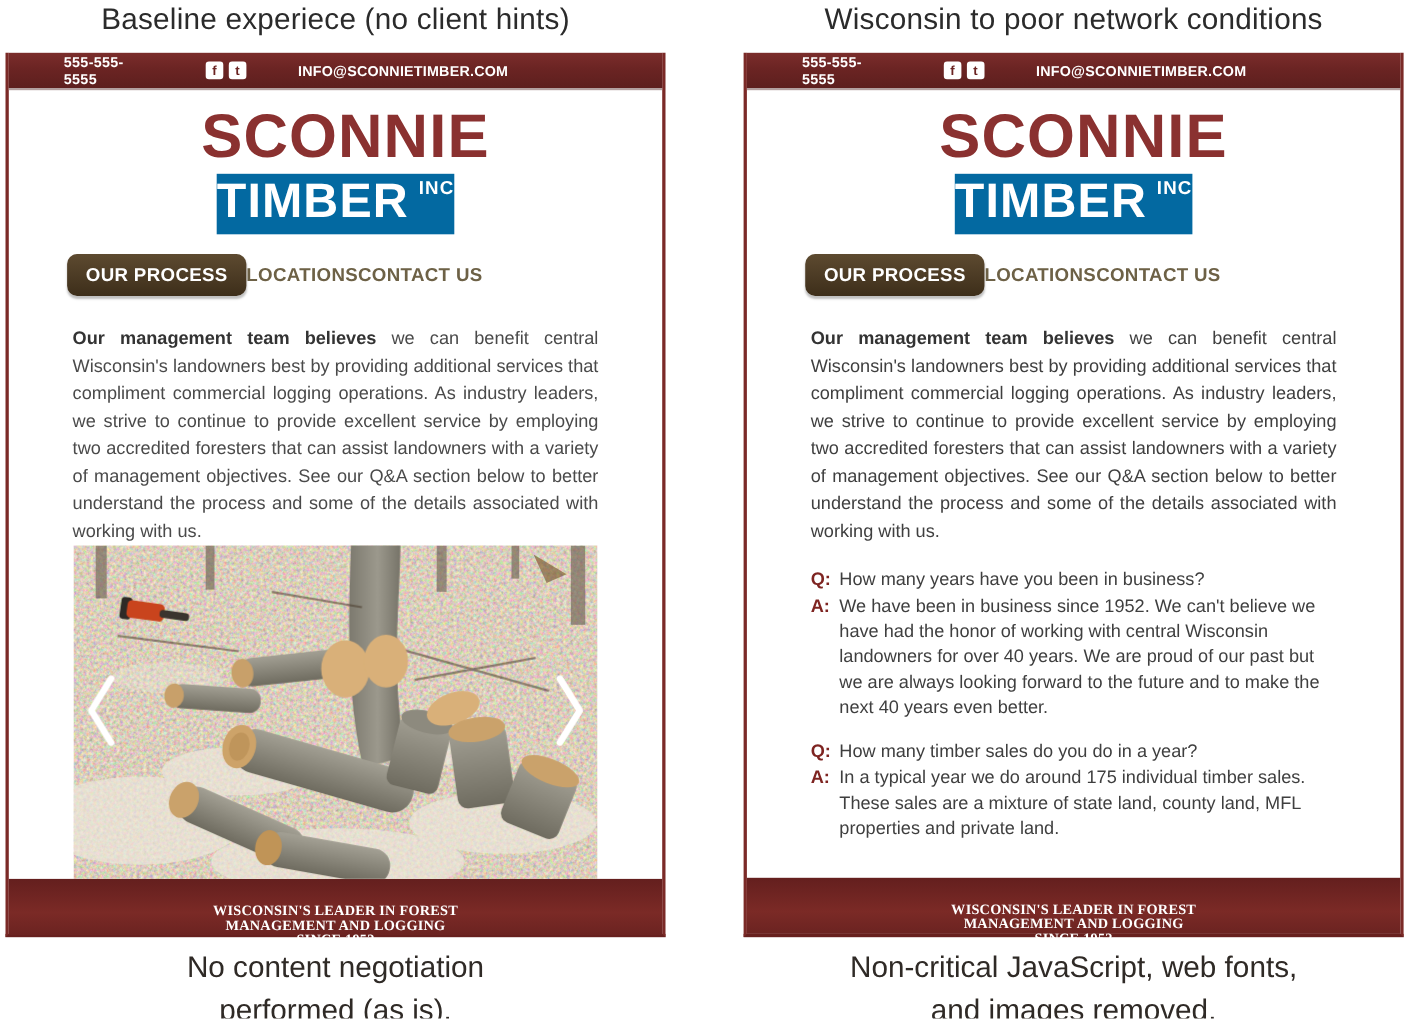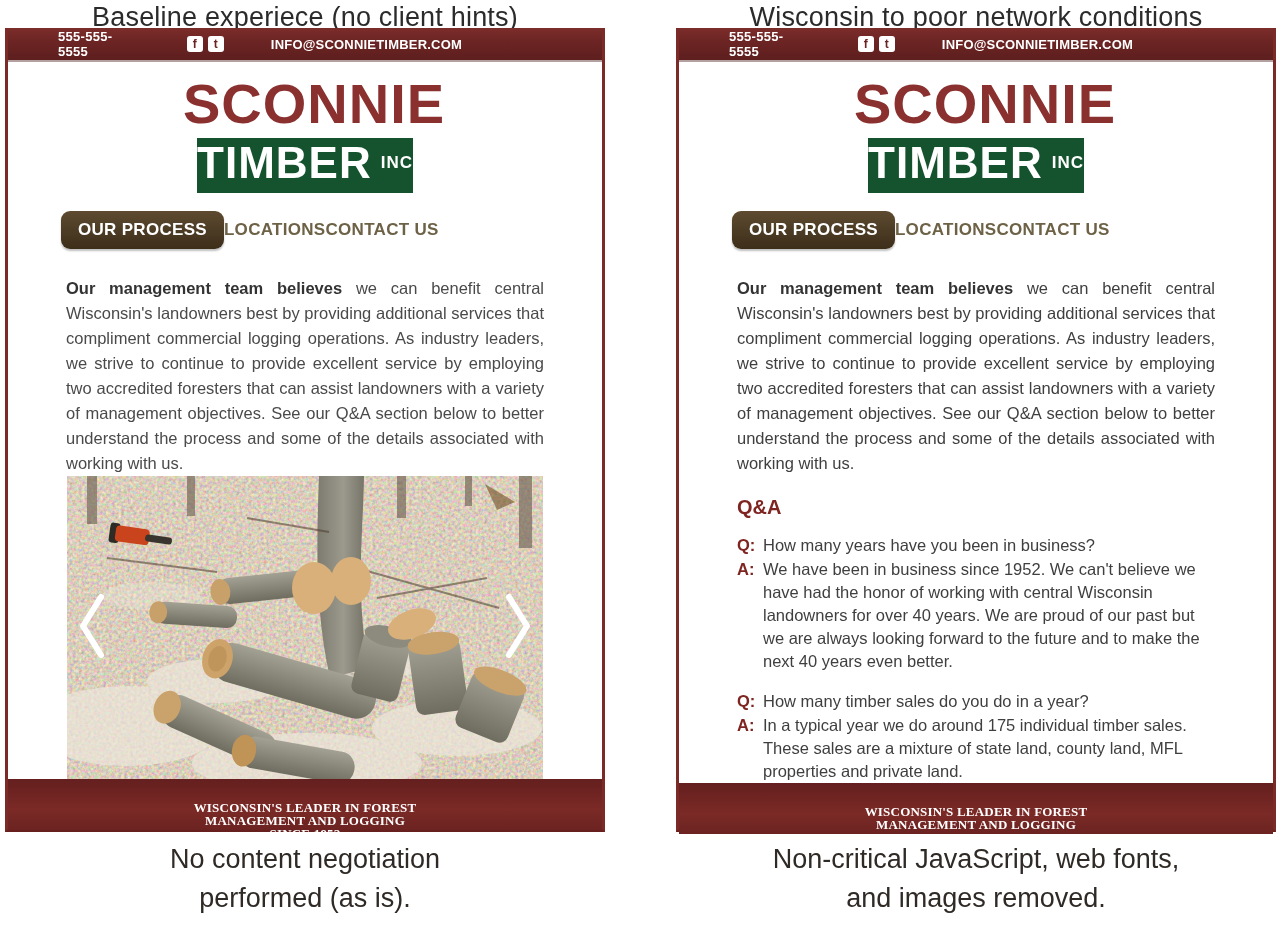--- a/index.html
+++ b/index.html
@@ -3,21 +3,21 @@
 <meta charset="utf-8">
 <style>
   html,body{margin:0;padding:0;}
   body{
     width:1280px;height:926px;background:#ffffff;overflow:hidden;
     font-family:"Liberation Sans", sans-serif;
   }
   .wrap{display:flex;justify-content:space-between;padding:0 4px 0 5px;}
   .col{width:600px;display:flex;flex-direction:column;}
   .col-title{
-    height:28px;font-size:27px;line-height:34px;color:#2b2b2b;
+    height:48px;font-size:27px;line-height:34px;color:#2b2b2b;
     text-align:center;letter-spacing:.2px;white-space:nowrap;
   }
   .page{
     height:804px;box-sizing:border-box;background:#fff;
     border-left:3px solid #7b2a27;border-right:3px solid #7b2a27;border-bottom:3px solid #67201e;
     display:flex;flex-direction:column;
   }
   
   .topbar{
     flex:none;height:32px;display:flex;align-items:center;color:#fff;
@@ -29,21 +29,21 @@
   .sbtn{
     width:16px;height:16px;border-radius:3px;background:#fff;color:#6b2423;
     display:flex;align-items:center;justify-content:center;
     font-size:12px;font-weight:bold;line-height:1;
   }
   .email{margin-left:auto;margin-right:140px;letter-spacing:.2px;}
   
   .logo{text-align:center;margin-top:14px;flex:none;}
   .logo-top{font-size:56px;font-weight:bold;color:#8a3130;letter-spacing:1px;line-height:1;padding-left:18px;}
   .logo-box{
-    display:inline-flex;align-items:center;background:#14532d;color:#fff;
+    display:inline-flex;align-items:flex-start;background:#0369a1;color:#fff;
     padding:3px 0 8px;margin-top:6px;
   }
   .logo-box .t{font-size:44px;font-weight:bold;letter-spacing:1px;line-height:1;}
   .logo-box .inc{font-size:17px;font-weight:bold;margin-left:9px;letter-spacing:1px;}
   
   .nav{display:flex;align-items:center;margin:18px 0 0 53px;flex:none;}
   .nav-active{
     background:linear-gradient(180deg,#5d4a30,#3d2e1a);color:#fff;
     font-weight:bold;font-size:17px;padding:9px 17px;border-radius:9px;letter-spacing:.3px;
     box-shadow:0 2px 2px rgba(0,0,0,.25);
@@ -244,21 +244,20 @@
         <span class="nav-active">OUR PROCESS</span>
         <span class="nav-link">LOCATIONS</span>
         <span class="nav-link">CONTACT US</span>
       </div>
 
       <div class="intro">
         <b>Our management team believes</b><span> we can benefit central Wisconsin's landowners best by providing additional services that compliment commercial logging operations. As industry leaders, we strive to continue to provide excellent service by employing two accredited foresters that can assist landowners with a variety of management objectives. See our Q&amp;A section below to better understand the process and some of the details associated with working with us.</span>
       </div>
 
       <div class="qa">
-        <div class="qa-heading">Q&amp;A</div>
 
         <div class="qa-item">
           <div class="qa-row">
             <span class="qa-label">Q:</span>
             <span>How many years have you been in business?</span>
           </div>
           <div class="qa-row">
             <span class="qa-label">A:</span>
             <span>We have been in business since 1952. We can't believe we have had the honor of working with central Wisconsin landowners for over 40 years. We are proud of our past but we are always looking forward to the future and to make the next 40 years even better.</span>
           </div>

